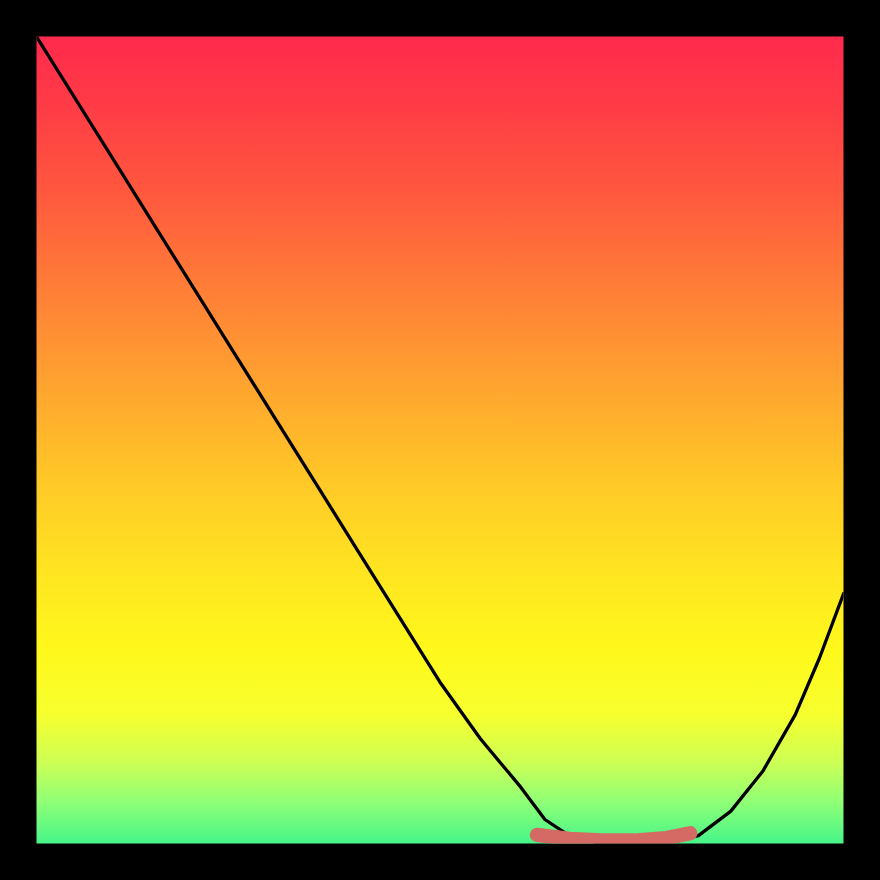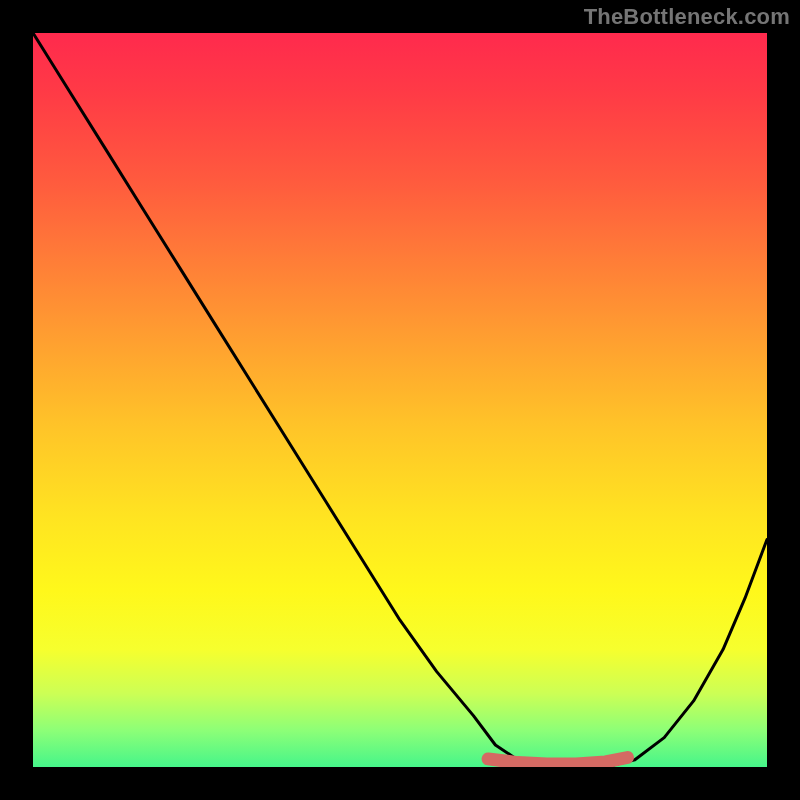--- a/index.html
+++ b/index.html
@@ -53,21 +53,20 @@
     position: absolute;
     inset: 0;
     width: 100%;
     height: 100%;
   }
 </style>
 </head>
 <body>
 
 <div class="frame">
-  <div class="watermark">TheBottleneck.com</div>
 
   <div class="plot">
     <div class="gradient"></div>
     <svg class="curve" viewBox="0 0 734 734" preserveAspectRatio="none">
       <path id="main-curve" fill="none" stroke="#000" stroke-width="3" stroke-linecap="round" stroke-linejoin="round" d="M0.0 0.0 L36.7 58.7 L73.4 117.4 L110.1 176.2 L146.8 234.9 L183.5 293.6 L220.2 352.3 L256.9 411.0 L293.6 469.8 L330.3 528.5 L367.0 587.2 L403.7 638.6 L440.4 682.6 L462.4 712.0 L484.4 726.7 L513.8 734.0 L543.2 734.0 L572.5 734.0 L601.9 726.7 L631.2 704.6 L660.6 667.9 L690.0 616.6 L712.0 565.2 L734.0 506.5"></path>
       <path id="marker-curve" fill="none" stroke="#d46a63" stroke-width="13" stroke-linecap="round" stroke-linejoin="round" d="M455.1 725.9 L484.4 729.6 L513.8 731.1 L543.2 731.1 L572.5 728.9 L594.5 724.5"></path>
     </svg>
   </div>
 </div>
 

